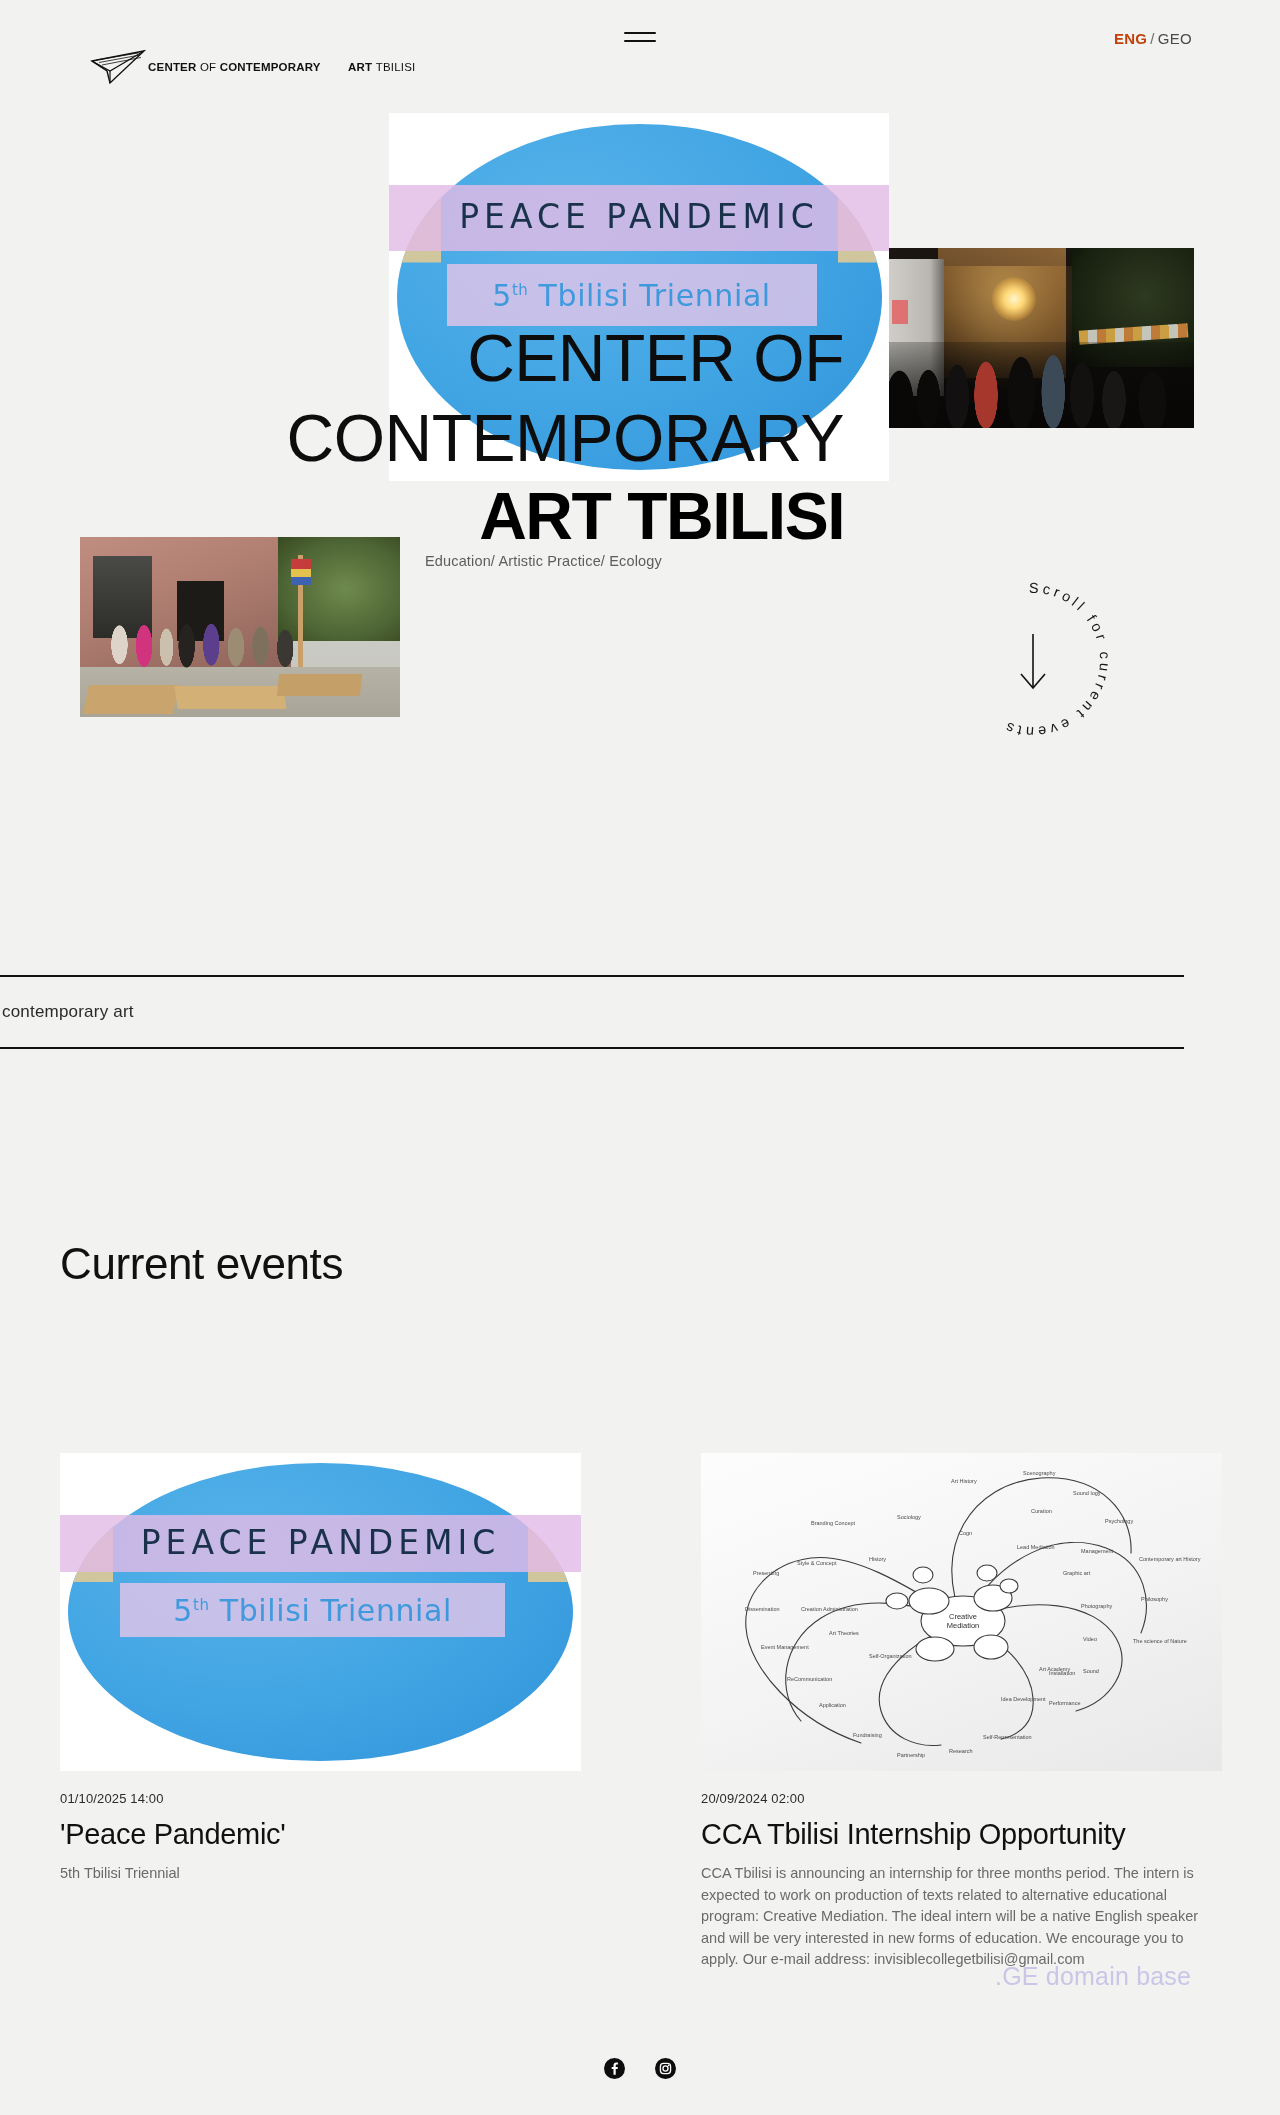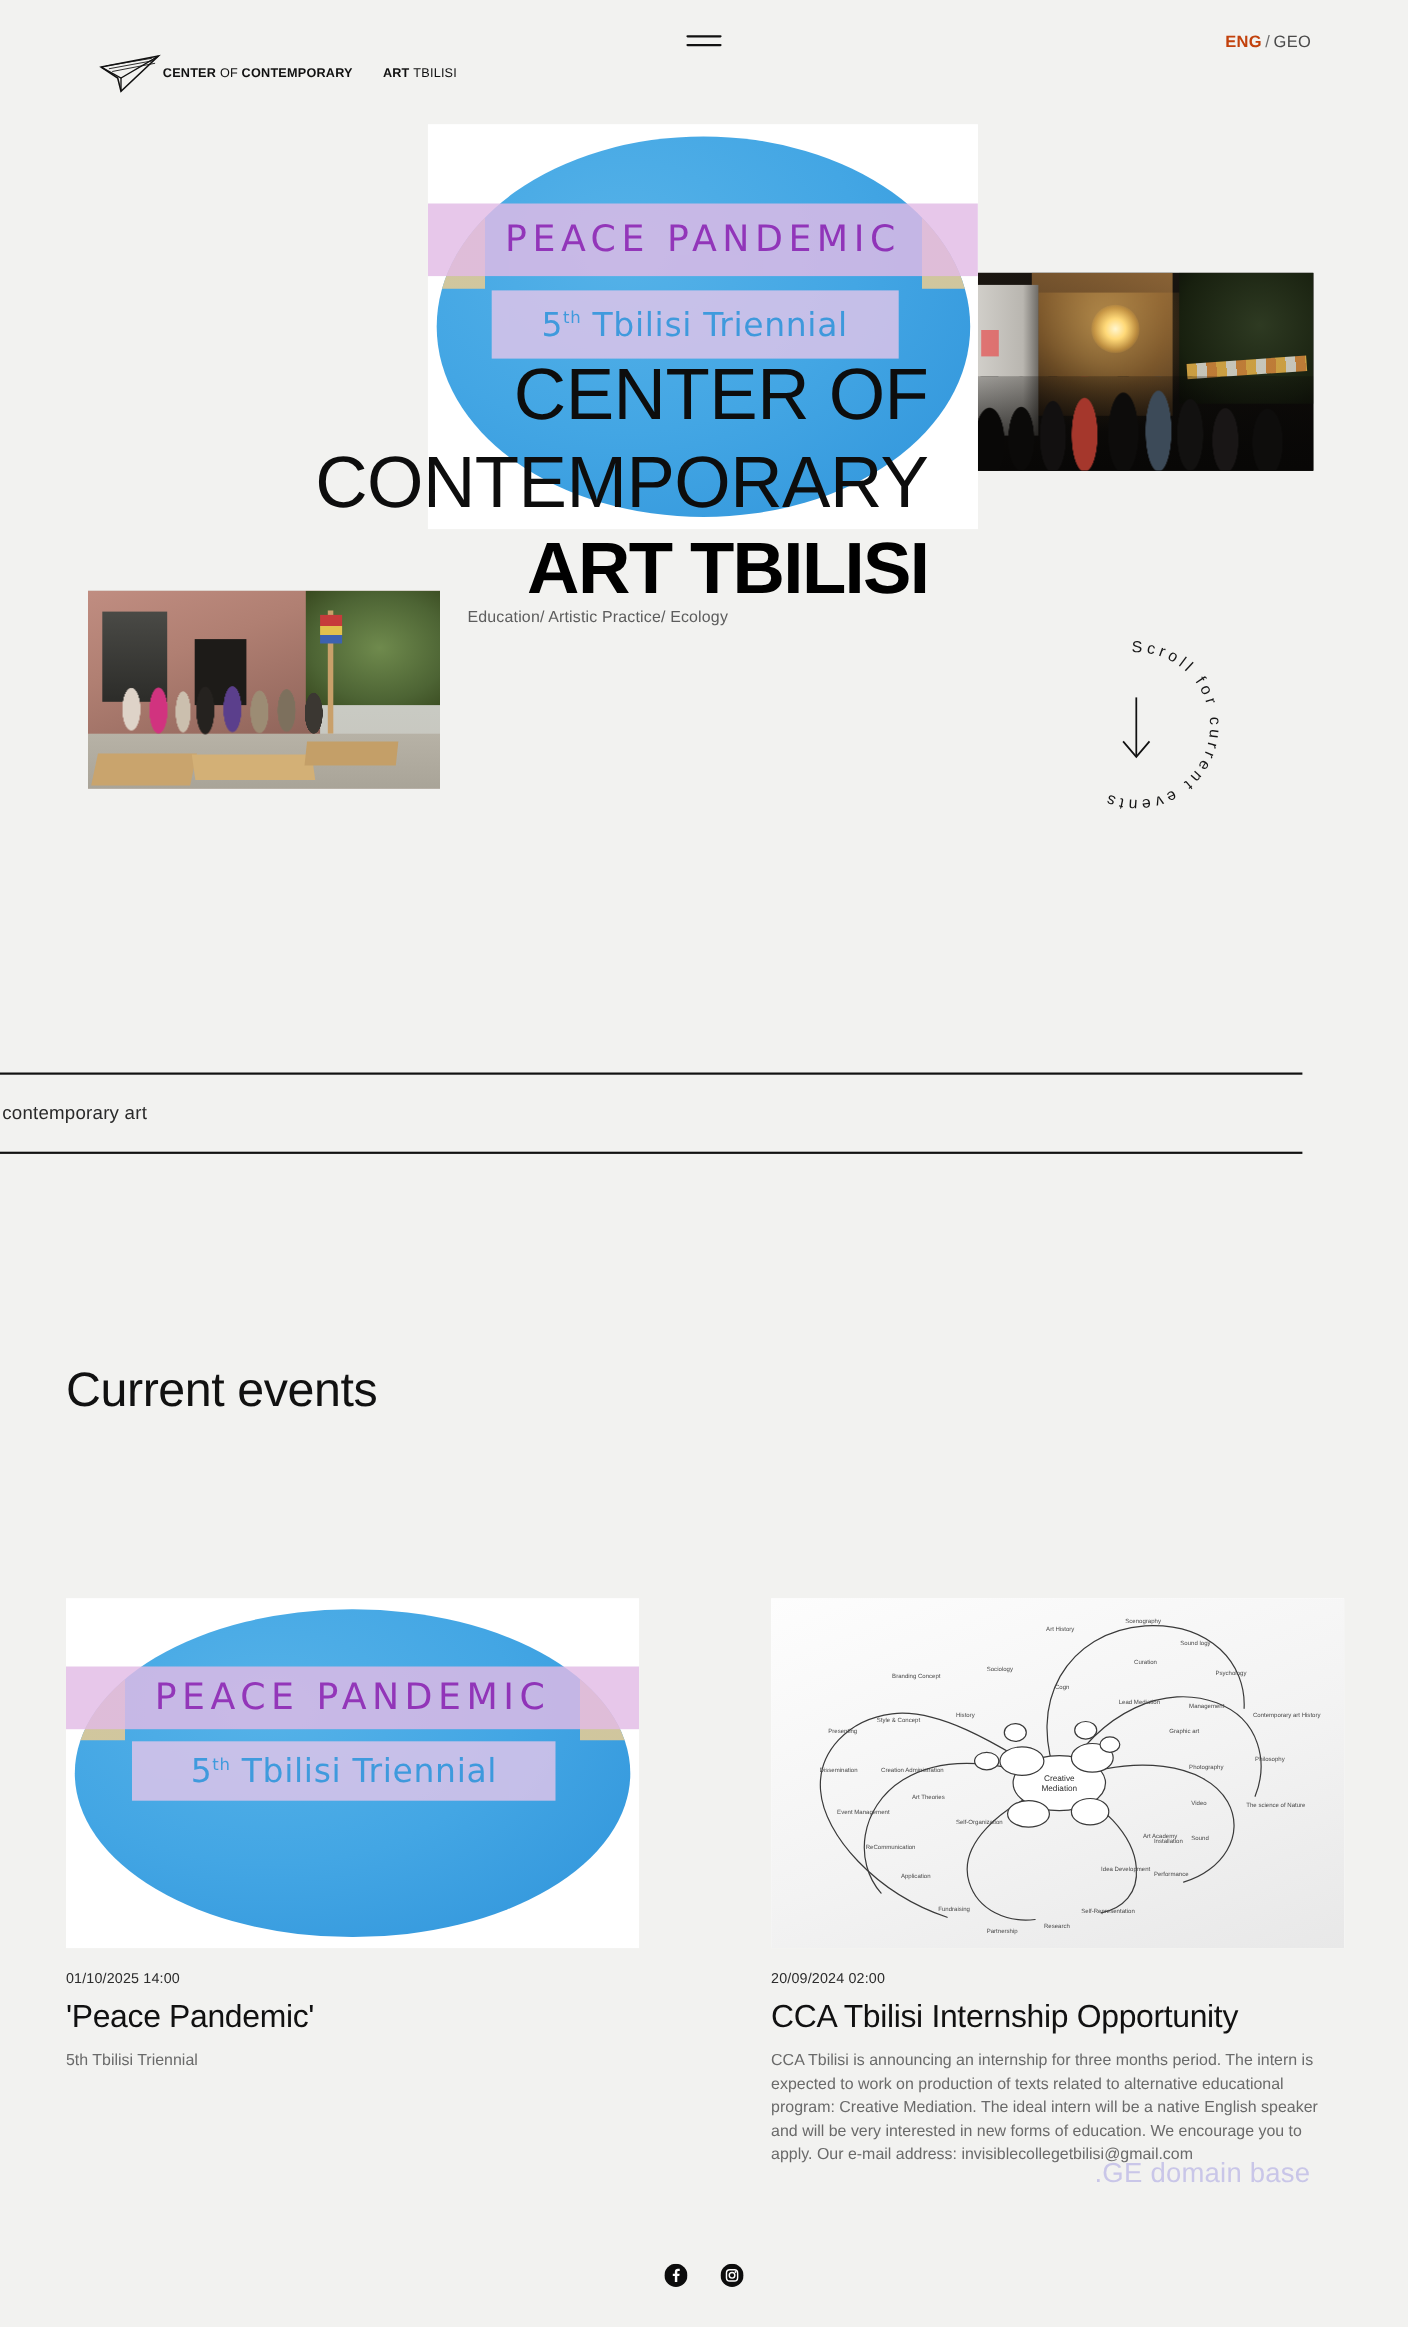--- a/index.html
+++ b/index.html
@@ -138,21 +138,21 @@
     background: #e2bbe6;
     opacity: .82;
     display: flex;
     align-items: center;
     justify-content: center;
   }
   .poster-band1 .t {
     font-family: "DejaVu Sans", sans-serif;
     font-size: 33px;
     letter-spacing: 5px;
-    color: #a21caf;
+    color: #0f172a;
     font-weight: 500;
     white-space: nowrap;
     transform: translateY(-1px);
   }
   .poster-band2 {
     position: absolute;
     left: 11.5%;
     width: 74%;
     top: 41%;
     height: 17%;

